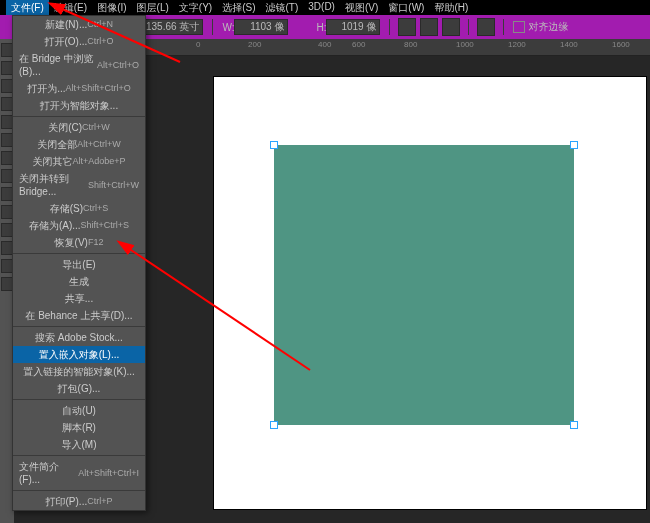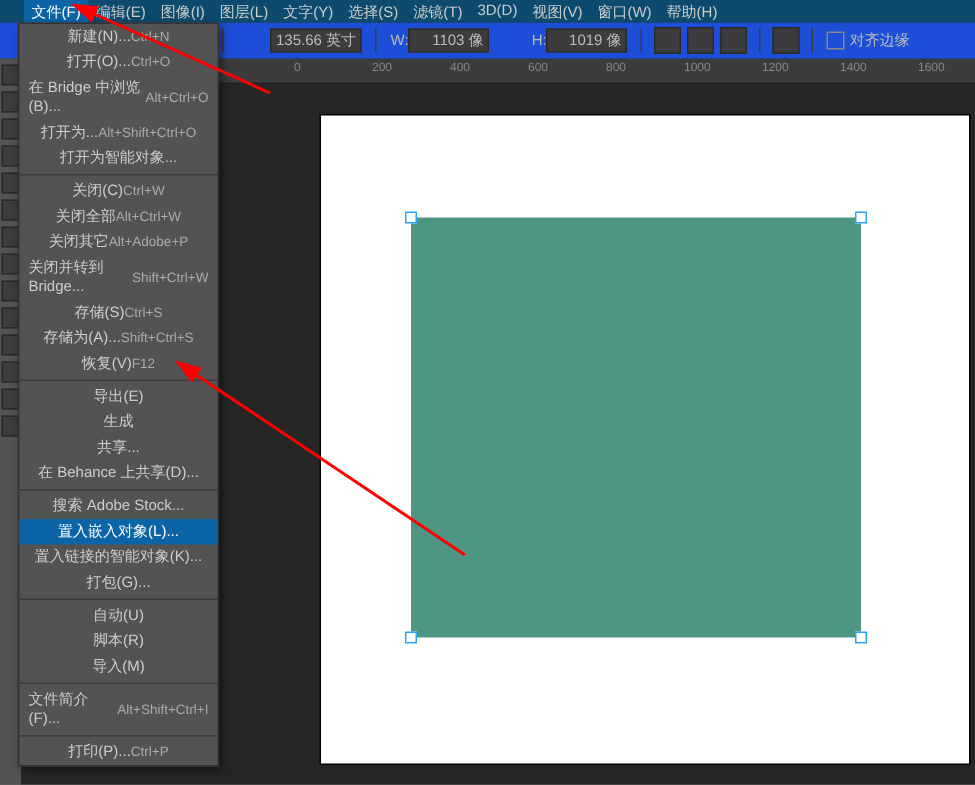--- a/index.html
+++ b/index.html
@@ -1,19 +1,19 @@
 <!DOCTYPE html>
 <html><head>
 <meta charset="utf-8">
 <style>
   html,body{margin:0;padding:0;width:650px;height:523px;background:#323232;font-family:"Microsoft YaHei",Arial,sans-serif;font-size:10px;color:#ccc;overflow:hidden;user-select:none}
-  .menubar{position:absolute;left:0;top:0;right:0;height:15px;background:#0c4a6e;display:flex;align-items:center;padding-left:16px;z-index:5}
+  .menubar{position:absolute;left:0;top:0;right:0;height:15px;background:#000000;display:flex;padding-left:6px;z-index:5}
   .menubar span{padding:1px 5px;color:#ccc}
   .menubar span.active{background:#0a64a6;color:#fff}
-  .optbar{position:absolute;left:0;top:15px;right:0;height:24px;background:#1d4ed8;display:flex;align-items:center;padding-left:120px;color:#bbb;z-index:4}
+  .optbar{position:absolute;left:0;top:15px;right:0;height:24px;background:#a21caf;display:flex;align-items:center;padding-left:82px;color:#bbb;z-index:4}
   .optbar .sep{width:1px;height:16px;background:#3a3a3a;margin:0 6px}
   .optbar .fld{display:flex;align-items:center;margin:0 3px}
   .optbar .val{background:#3c3c3c;border:1px solid #2a2a2a;padding:0 3px;min-width:46px;text-align:right}
   .optbar .icon{width:16px;height:16px;margin:0 2px;background:#3c3c3c;border:1px solid #2a2a2a}
   .optbar .icon.flat{background:transparent;border:1px solid transparent}
   .ruler-h{position:absolute;left:146px;top:39px;right:0;height:16px;background:#3c3c3c;border-bottom:1px solid #222;color:#888;font-size:8px;z-index:3;overflow:hidden}
   .ruler-h span{position:absolute;top:1px}
   .toolbar{position:absolute;left:0;top:39px;width:14px;bottom:0;background:#535353;z-index:4}
   .toolbar .tool{width:12px;height:12px;margin:4px 1px;background:#3c3c3c;border:1px solid #2a2a2a}
   .canvas-area{position:absolute;left:14px;top:55px;right:0;bottom:0;background:#262626;overflow:hidden}
@@ -71,21 +71,21 @@
   <div class="sep"></div>
   <div class="fld">
     <span style="display:inline-block;width:10px;height:10px;border:1px solid #888;margin-right:3px"></span>
     <span>对齐边缘</span>
   </div>
 </div>
 
 <div class="ruler-h" id="rulerH">
     <span style="left: 50px;">0</span>
     <span style="left: 102px; text-align: center;">200</span>
-    <span style="left: 154px;">400</span>
+    <span style="left: 172px;">400</span>
     <span style="left: 206px;">600</span>
     <span style="left: 258px;">800</span>
     <span style="left: 310px;">1000</span>
     <span style="left: 362px;">1200</span>
     <span style="left: 414px;">1400</span>
     <span style="left: 466px;">1600</span>
   </div>
 
 <div class="toolbar">
   <div class="tool"></div>

